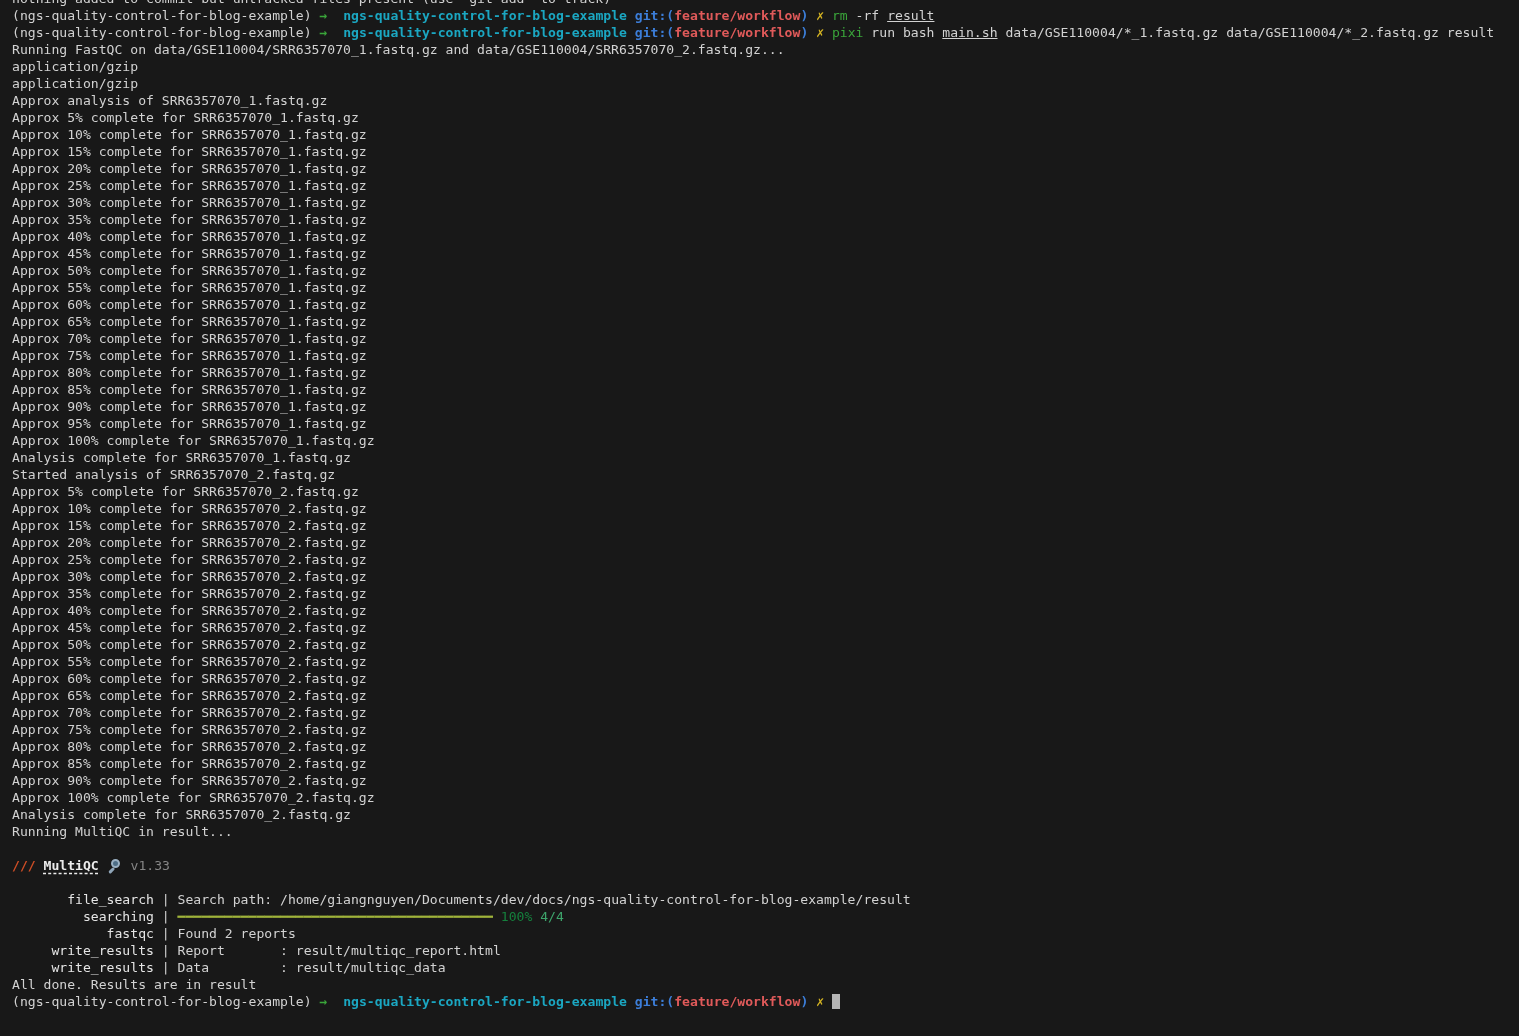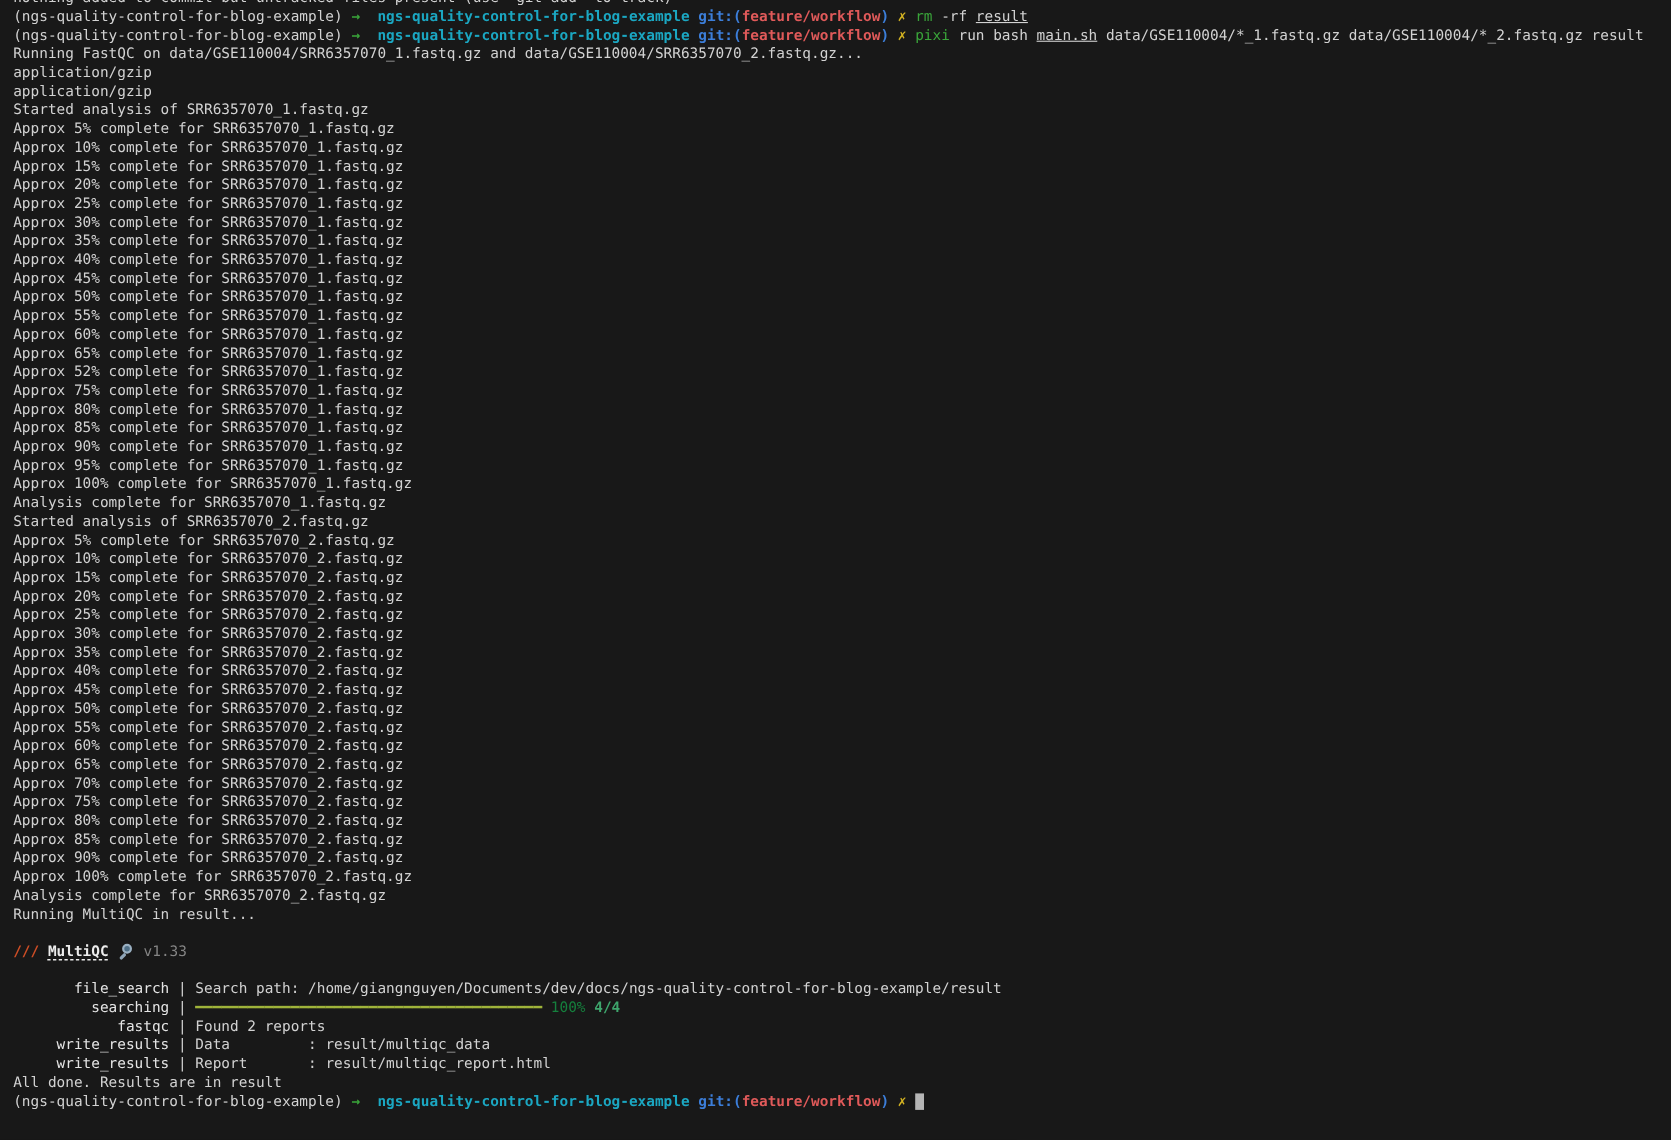--- a/index.html
+++ b/index.html
@@ -30,21 +30,21 @@
   .seg.green     { color: #3aa53a; }
   .seg.arrow     { color: #3aa53a; font-weight: bold; }
   .seg.cyan-b    { color: #1ba7c2; font-weight: bold; }
   .seg.blue-b    { color: #3c7ed9; font-weight: bold; }
   .seg.red-b     { color: #e05a5a; font-weight: bold; }
   .seg.yellow    { color: #d5b422; }
   .seg.gray      { color: #858585; text-align: right; }
   .seg.orange-red{ color: #cf4e26; font-weight: bold; }
   .seg.steel-blue{ color: #e5e5e5; }
   .seg.magenta   { color: #15803d; }
-  .seg.green2    { color: #3ea56c; font-weight: bold; }
+  .seg.green2    { color: #3ea56c; }
   .seg.olive     { color: #9fb33a; }
   .seg.multiqc-title {
     color: #ececec;
     font-weight: bold;
     text-decoration: underline dashed;
     text-underline-offset: 3px;
   }
   .seg.cursor {
     display: inline-block;
     width: 8px;
@@ -85,35 +85,35 @@
 <body>
 
 <div class="terminal">
   <div class="content">
       <div class="line"><span class="seg fg">nothing added to commit but untracked files present (use "git add" to track)</span></div>
       <div class="line"><span class="seg fg">(ngs-quality-control-for-blog-example) </span><span class="seg arrow">→</span><span class="seg fg">  </span><span class="seg cyan-b">ngs-quality-control-for-blog-example</span><span class="seg fg"> </span><span class="seg blue-b">git:(</span><span class="seg red-b">feature/workflow</span><span class="seg blue-b">)</span><span class="seg fg"> </span><span class="seg yellow">✗</span><span class="seg fg"> </span><span class="seg green">rm</span><span class="seg fg"> -rf </span><span class="seg fg-u">result</span></div>
       <div class="line"><span class="seg fg">(ngs-quality-control-for-blog-example) </span><span class="seg arrow">→</span><span class="seg fg">  </span><span class="seg cyan-b">ngs-quality-control-for-blog-example</span><span class="seg fg"> </span><span class="seg blue-b">git:(</span><span class="seg red-b">feature/workflow</span><span class="seg blue-b">)</span><span class="seg fg"> </span><span class="seg yellow">✗</span><span class="seg fg"> </span><span class="seg green">pixi</span><span class="seg fg"> run bash </span><span class="seg fg-u">main.sh</span><span class="seg fg"> data/GSE110004/*_1.fastq.gz data/GSE110004/*_2.fastq.gz result</span></div>
       <div class="line"><span class="seg fg">Running FastQC on data/GSE110004/SRR6357070_1.fastq.gz and data/GSE110004/SRR6357070_2.fastq.gz...</span></div>
       <div class="line"><span class="seg fg">application/gzip</span></div>
       <div class="line"><span class="seg fg">application/gzip</span></div>
-      <div class="line"><span class="seg fg">Started analysis of SRR6357070_1.fastq.gz</span></div>
+      <div class="line"><span class="seg fg">Approx analysis of SRR6357070_1.fastq.gz</span></div>
       <div class="line"><span class="seg fg">Approx 5% complete for SRR6357070_1.fastq.gz</span></div>
       <div class="line"><span class="seg fg">Approx 10% complete for SRR6357070_1.fastq.gz</span></div>
       <div class="line"><span class="seg fg">Approx 15% complete for SRR6357070_1.fastq.gz</span></div>
       <div class="line"><span class="seg fg">Approx 20% complete for SRR6357070_1.fastq.gz</span></div>
       <div class="line"><span class="seg fg">Approx 25% complete for SRR6357070_1.fastq.gz</span></div>
       <div class="line"><span class="seg fg">Approx 30% complete for SRR6357070_1.fastq.gz</span></div>
       <div class="line"><span class="seg fg">Approx 35% complete for SRR6357070_1.fastq.gz</span></div>
       <div class="line"><span class="seg fg">Approx 40% complete for SRR6357070_1.fastq.gz</span></div>
       <div class="line"><span class="seg fg">Approx 45% complete for SRR6357070_1.fastq.gz</span></div>
       <div class="line"><span class="seg fg">Approx 50% complete for SRR6357070_1.fastq.gz</span></div>
       <div class="line"><span class="seg fg">Approx 55% complete for SRR6357070_1.fastq.gz</span></div>
       <div class="line"><span class="seg fg">Approx 60% complete for SRR6357070_1.fastq.gz</span></div>
       <div class="line"><span class="seg fg">Approx 65% complete for SRR6357070_1.fastq.gz</span></div>
-      <div class="line"><span class="seg fg">Approx 52% complete for SRR6357070_1.fastq.gz</span></div>
+      <div class="line"><span class="seg fg">Approx 70% complete for SRR6357070_1.fastq.gz</span></div>
       <div class="line"><span class="seg fg">Approx 75% complete for SRR6357070_1.fastq.gz</span></div>
       <div class="line"><span class="seg fg">Approx 80% complete for SRR6357070_1.fastq.gz</span></div>
       <div class="line"><span class="seg fg">Approx 85% complete for SRR6357070_1.fastq.gz</span></div>
       <div class="line"><span class="seg fg">Approx 90% complete for SRR6357070_1.fastq.gz</span></div>
       <div class="line"><span class="seg fg">Approx 95% complete for SRR6357070_1.fastq.gz</span></div>
       <div class="line"><span class="seg fg">Approx 100% complete for SRR6357070_1.fastq.gz</span></div>
       <div class="line"><span class="seg fg">Analysis complete for SRR6357070_1.fastq.gz</span></div>
       <div class="line"><span class="seg fg">Started analysis of SRR6357070_2.fastq.gz</span></div>
       <div class="line"><span class="seg fg">Approx 5% complete for SRR6357070_2.fastq.gz</span></div>
       <div class="line"><span class="seg fg">Approx 10% complete for SRR6357070_2.fastq.gz</span></div>
@@ -135,18 +135,18 @@
       <div class="line"><span class="seg fg">Approx 90% complete for SRR6357070_2.fastq.gz</span></div>
       <div class="line"><span class="seg fg">Approx 100% complete for SRR6357070_2.fastq.gz</span></div>
       <div class="line"><span class="seg fg">Analysis complete for SRR6357070_2.fastq.gz</span></div>
       <div class="line"><span class="seg fg">Running MultiQC in result...</span></div>
       <div class="line">&nbsp;</div>
       <div class="line"><span class="seg orange-red">///</span><span class="seg fg"> </span><span class="seg multiqc-title">MultiQC</span><span class="seg fg"> </span><span class="search-icon"><span class="lens"></span><span class="handle"></span></span><span class="seg fg"> </span><span class="seg gray">v1.33</span></div>
       <div class="line">&nbsp;</div>
       <div class="line"><span class="seg steel-blue">       file_search</span><span class="seg fg"> | Search path: /home/giangnguyen/Documents/dev/docs/ngs-quality-control-for-blog-example/result</span></div>
       <div class="line"><span class="seg steel-blue">         searching</span><span class="seg fg"> | </span><span class="seg olive">━━━━━━━━━━━━━━━━━━━━━━━━━━━━━━━━━━━━━━━━</span><span class="seg fg"> </span><span class="seg magenta">100%</span><span class="seg fg"> </span><span class="seg green2">4/4</span></div>
       <div class="line"><span class="seg steel-blue">            fastqc</span><span class="seg fg"> | Found 2 reports</span></div>
+      <div class="line"><span class="seg steel-blue">     write_results</span><span class="seg fg"> | Report       : result/multiqc_report.html</span></div>
       <div class="line"><span class="seg steel-blue">     write_results</span><span class="seg fg"> | Data         : result/multiqc_data</span></div>
-      <div class="line"><span class="seg steel-blue">     write_results</span><span class="seg fg"> | Report       : result/multiqc_report.html</span></div>
       <div class="line"><span class="seg fg">All done. Results are in result</span></div>
       <div class="line"><span class="seg fg">(ngs-quality-control-for-blog-example) </span><span class="seg arrow">→</span><span class="seg fg">  </span><span class="seg cyan-b">ngs-quality-control-for-blog-example</span><span class="seg fg"> </span><span class="seg blue-b">git:(</span><span class="seg red-b">feature/workflow</span><span class="seg blue-b">)</span><span class="seg fg"> </span><span class="seg yellow">✗</span><span class="seg fg"> </span><span class="seg cursor"></span></div>
     </div>
 </div>
 
 </body></html>

